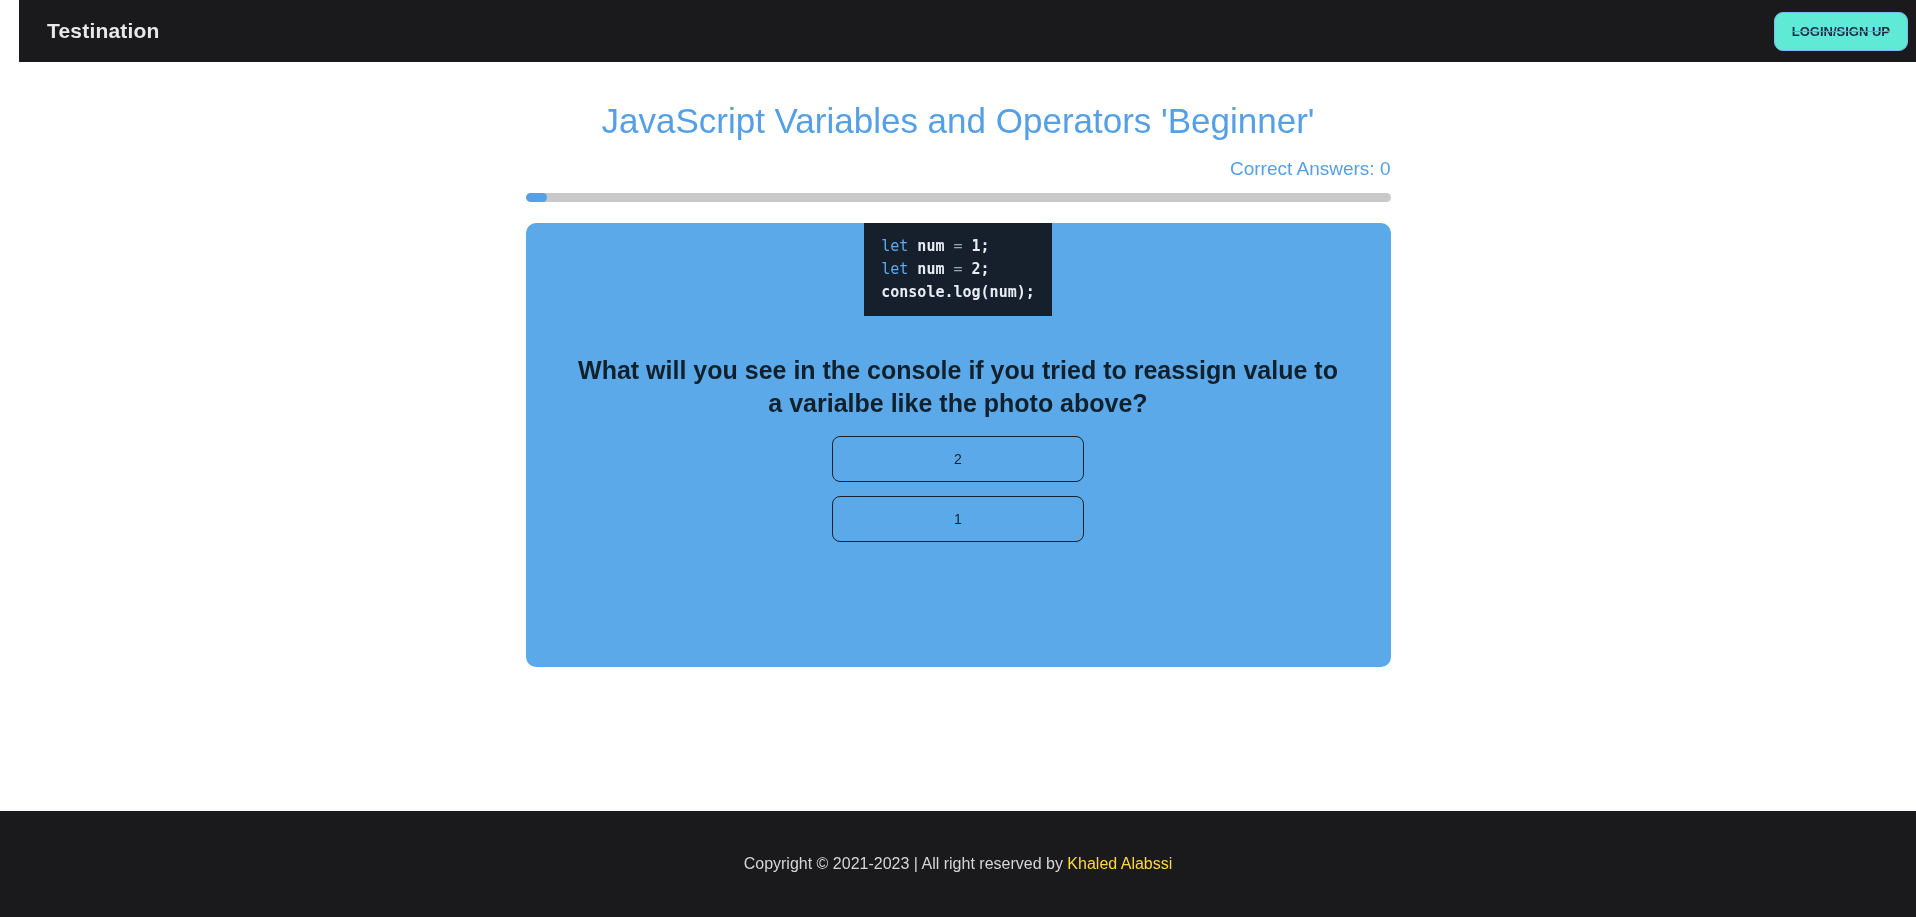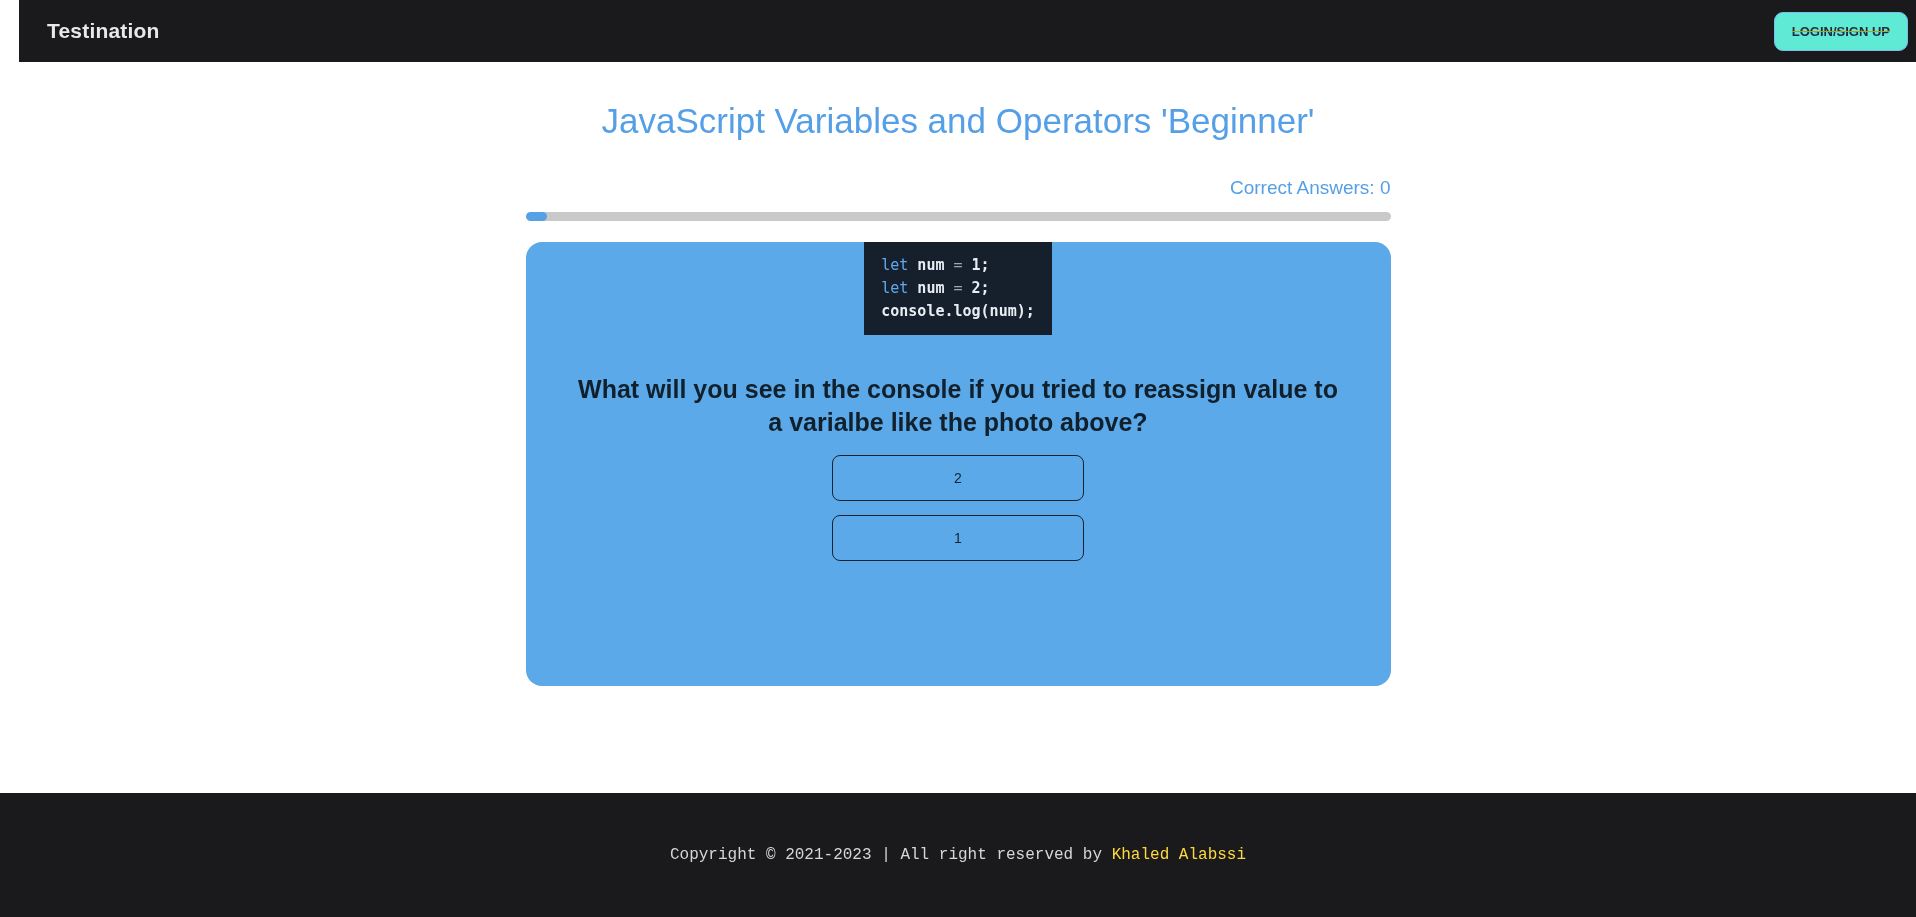--- a/index.html
+++ b/index.html
@@ -54,21 +54,21 @@
     color: #559fe6;
     font-size: 35px;
     font-weight: 300;
     line-height: 1.2;
   }
   .container {
     width: 865px;
     margin: 0 auto;
   }
   .correct-answers {
-    margin-top: 35px;
+    margin-top: 16px;
     text-align: right;
     color: #559fe6;
     font-size: 19px;
   }
   .progress {
     margin-top: 13px;
     height: 9px;
     background: #c9c9c9;
     border-radius: 5px;
     overflow: hidden;
@@ -78,21 +78,21 @@
     height: 100%;
     background: #55a1e8;
     border-radius: 5px;
     width: 0;
   }
 
   
   .card {
     margin-top: 21px;
     background: #5ba9e8;
-    border-radius: 16px;
+    border-radius: 10px;
     min-height: 444px;
     padding-bottom: 32px;
   }
   .code-block {
     width: fit-content;
     margin: 0 auto;
     background: #16202d;
     padding: 12px 17px;
     font-family: "DejaVu Sans Mono", monospace;
     font-size: 15px;
@@ -125,28 +125,27 @@
     color: #17222e;
     font-family: "Liberation Sans", sans-serif;
     font-size: 14px;
     cursor: pointer;
   }
   .answer-btn:last-child { margin-bottom: 0; }
 
   
   footer {
     flex: 0 0 auto;
-    height: 124px;
+    height: 106px;
     background: #1a1a1c;
     display: flex;
     align-items: center;
     justify-content: center;
     color: #d6d6d6;
     font-size: 16px;
-    font-family: Liberation Mono, monospace;
   }
   .author-link {
     color: #ffd83d;
     text-decoration: none;
     cursor: pointer;
   }
 </style>
 </head>
 <body>
 

